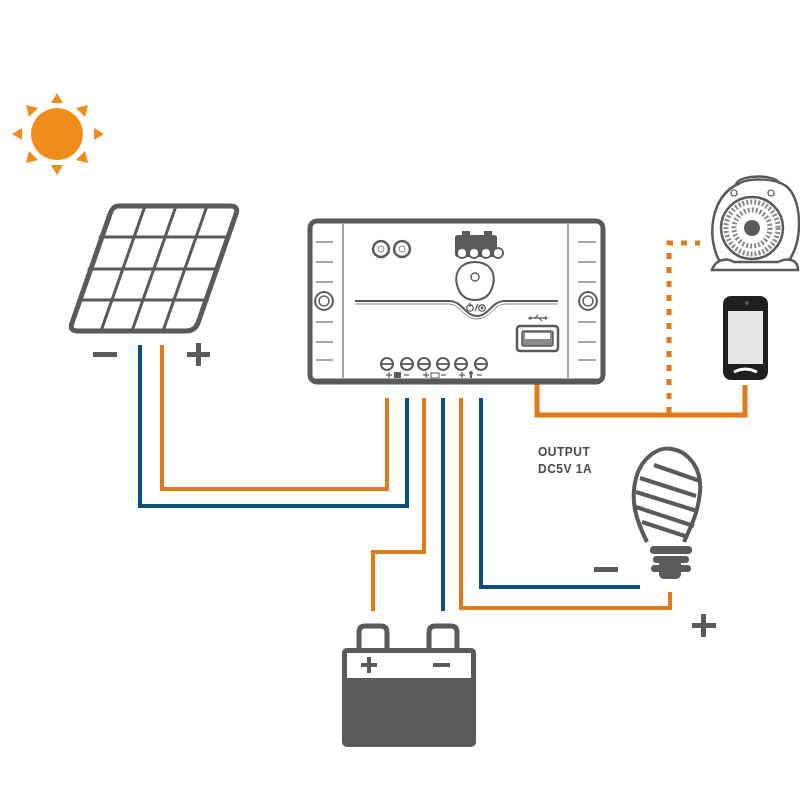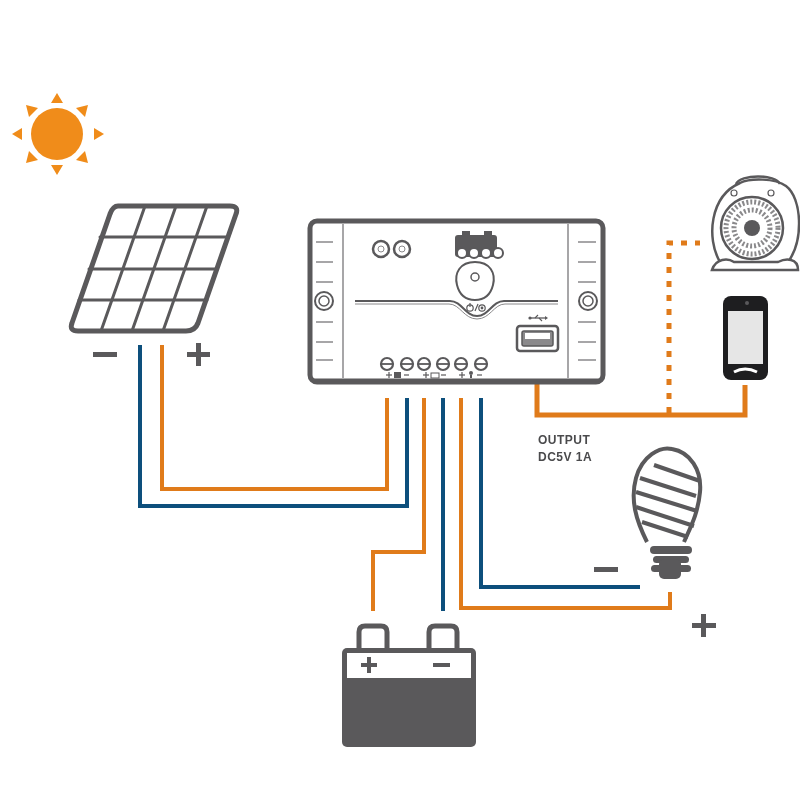--- a/index.html
+++ b/index.html
@@ -1,18 +1,18 @@
 <!DOCTYPE html>
 <html><head>
 <meta charset="utf-8">
 <style>
   html, body { margin: 0; padding: 0; background: #ffffff; }
   body { width: 800px; height: 800px; position: relative; overflow: hidden; font-family: "Liberation Sans", sans-serif; }
   svg.main { position: absolute; left: 0; top: 0; width: 800px; height: 800px; }
-  .label { position: absolute; color: #4a4a4c; font-weight: bold; font-size: 12px; letter-spacing: 0.5px; line-height: 17px; font-family: "Liberation Sans", sans-serif; }
+  .label { position: absolute; color: #4a4a4c; font-weight: bold; font-size: 12px; letter-spacing: 0.5px; line-height: 17px; font-family: "Liberation Sans", sans-serif; margin-top: 12px; }
 </style>
 </head>
 <body>
 
 <svg class="main" viewBox="0 0 800 800">
 
   <g>
     <circle cx="57" cy="134" r="26" fill="#f08c1a"></circle>
     <polygon points="57,93 51,103 63,103" fill="#f08c1a"></polygon>
     <polygon points="57,175 51,165 63,165" fill="#f08c1a"></polygon>

